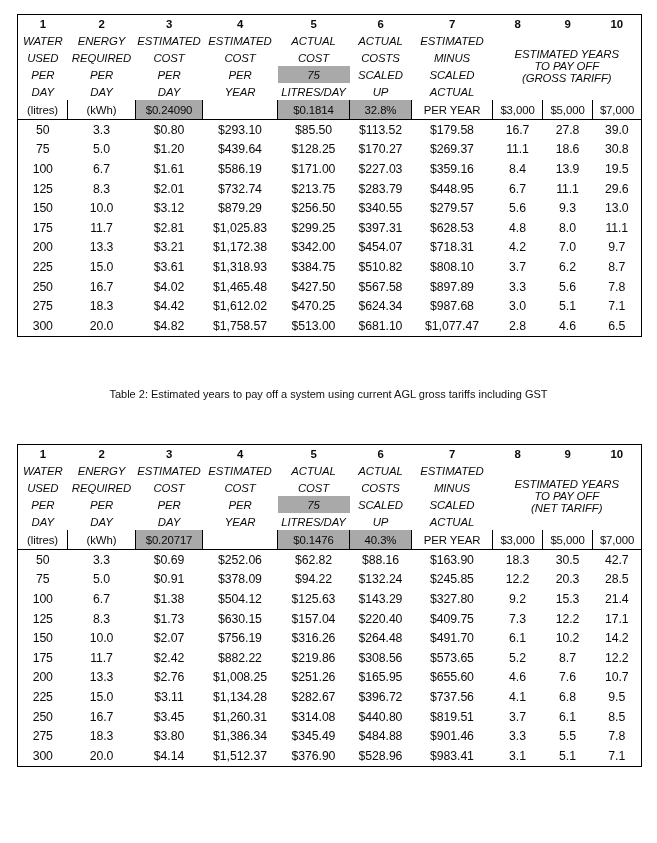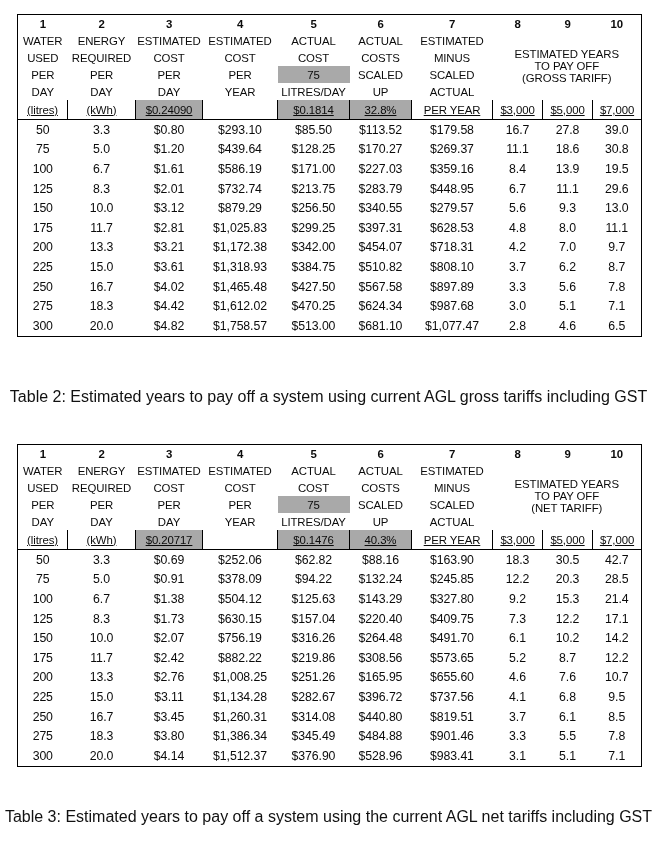--- a/index.html
+++ b/index.html
@@ -55,50 +55,50 @@
 
   
   table.agl { border: 1.4px solid #000; }
 
   
   td.hgrid { border-left: 1.2px solid #000; border-right: 1.2px solid #000; }
   td.hnum  { border-bottom: 1.2px solid #000; font-weight: bold; font-size: 12.2px; height: 20px;}
   td.hspan { border-left: 1.2px solid #000; border-right: 1.2px solid #000; }
 
   
-  tr.unitrow td { border-bottom: 1.2px solid #000; height: 19px; text-decoration: underline; }
+  tr.unitrow td { border-bottom: 1.2px solid #000; height: 19px; }
   tr.unitrow td.hgrid { border-left: 1.2px solid #000; border-right: 1.2px solid #000;}
 
   
   tr.body td { height: 19.6px; font-size: 12.3px; }
   td.sep-l { border-left: 1.2px solid #000; }
   td.sep-r { border-right: 1.2px solid #000; }
 
   td.shade { background: #a9a9a9; }
 
-  .hdr-txt { font-size: 11.3px; }
+  .hdr-txt { font-size: 11.3px; font-style: italic; }
 
   
   col.c1  { width: 50px; }
   col.c2  { width: 68px; }
   col.c3  { width: 67px; }
   col.c4  { width: 75px; }
   col.c5  { width: 72px; }
   col.c6  { width: 62px; }
   col.c7  { width: 81px; }
   col.c8  { width: 50px; }
   col.c9  { width: 50px; }
   col.c10 { width: 49px; }
 
   .caption {
     position: absolute;
     left: 0;
     width: 657px;
     text-align: center;
-    font-size: 16px;
+    font-size: 11px;
     color: #111;
     font-family: "Liberation Sans", sans-serif;
   }
   #cap2 { top: 388px; }
   #cap3 { top: 808px; }
 </style>
 </head>
 <body>
 
 <div class="page">
@@ -527,14 +527,13 @@
             <td class="sep-l">$376.90</td>
             <td class="sep-r">$528.96</td>
             <td class="sep-r sep-l">$983.41</td>
             <td class="sep-l">3.1</td>
             <td class="">5.1</td>
             <td class="">7.1</td>
           </tr>
         </tbody>
       </table>
     </div>
-  <div class="caption" id="cap3">Table 3: Estimated years to pay off a system using the current AGL net tariffs including GST</div>
 </div>
 
 </body></html>

